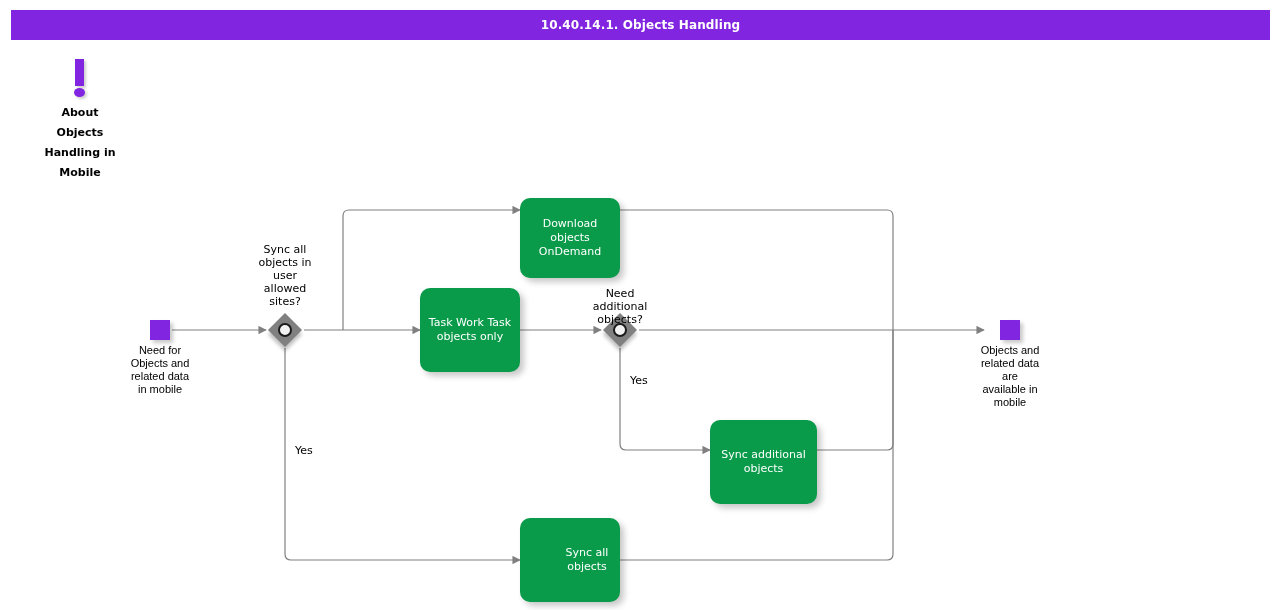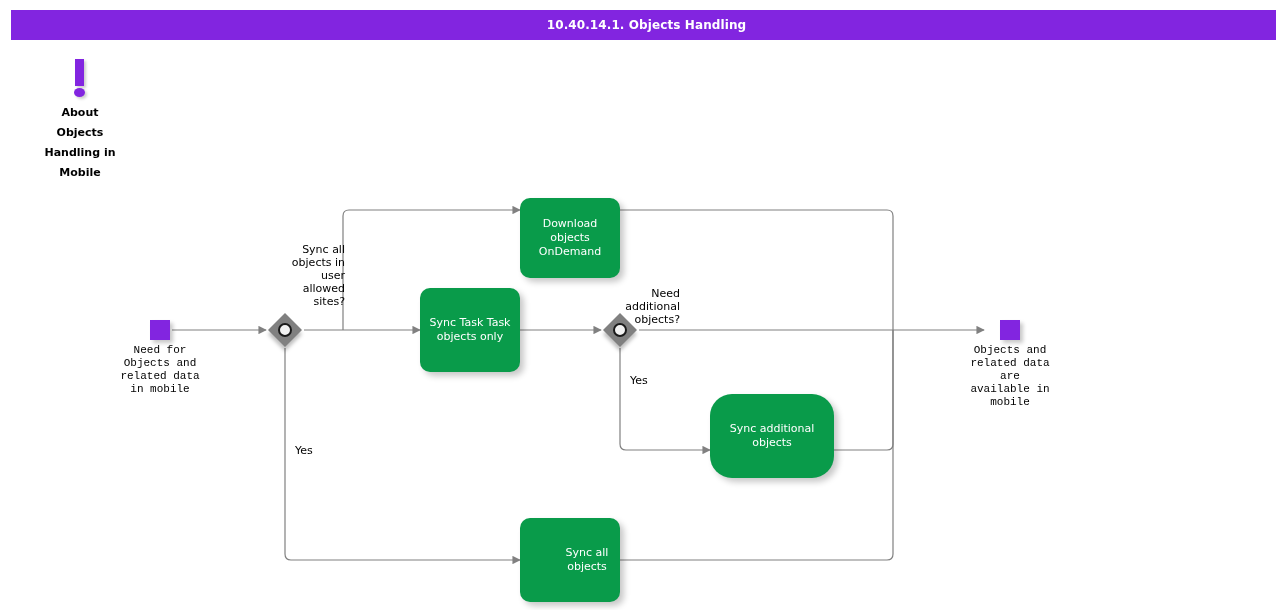--- a/index.html
+++ b/index.html
@@ -19,21 +19,20 @@
   #title-bar {
     position: absolute;
     left: 11px;
     top: 10px;
     width: 1259px;
     height: 30px;
     background: #8225e0;
     display: flex;
     align-items: center;
     justify-content: center;
-    padding-left: 6px;
   }
   #title-bar .title-text {
     color: #ffffff;
     font-size: 12px;
     font-weight: bold;
     font-family: "DejaVu Sans", sans-serif;
     letter-spacing: 0.1px;
   }
 
   
@@ -58,21 +57,21 @@
     height: 20px;
     background: #8225e0;
     box-shadow: 3px 3px 4px rgba(0,0,0,0.22);
   }
   .event-label {
     position: absolute;
     text-align: center;
     font-size: 11px;
     line-height: 13px;
     color: #000000;
-    font-family: Liberation Mono, monospace;
+    font-family: Liberation Sans, sans-serif;
     white-space: pre-line;
   }
 
   
   #annotation-icon {
     position: absolute;
     left: 74px;
     top: 59px;
     width: 12px;
     height: 36px;
@@ -131,21 +130,21 @@
     top: 9px;
     width: 14px;
     height: 14px;
     border: 2px solid #1a1a1a;
     border-radius: 50%;
     background: #f2f2f2;
     box-sizing: border-box;
   }
   .gateway-label {
     position: absolute;
-    text-align: right;
+    text-align: center;
     font-size: 11px;
     line-height: 13px;
     color: #000000;
     white-space: pre-line;
   }
 
   
   .task {
     position: absolute;
     background: #099b4a;
@@ -247,25 +246,25 @@
 additional
 objects?</div>
 
 <div class="task" style="left:520px; top:170px; width:100px; height:80px;margin-top:28px;">
   <span class="task-text">Download
 objects
 OnDemand</span>
 </div>
 
 <div class="task" style="left:420px; top:288px; width:100px; height:84px;">
-  <span class="task-text">Sync Task Task
+  <span class="task-text">Task Work Task
 objects only</span>
 </div>
 
-<div class="task" style="left:710px; top:394px; width:124px; height:84px;border-radius:22px;">
+<div class="task" style="left:710px; top:420px; width:107px; height:84px;">
   <span class="task-text">Sync additional
 objects</span>
 </div>
 
 <div class="task" style="left:520px; top:518px; width:100px; height:84px;padding-left:40px;">
   <span class="task-text">Sync all objects</span>
 </div>
 
 <div class="edge-label" style="left:295px; top:428px;">Yes</div>
 

